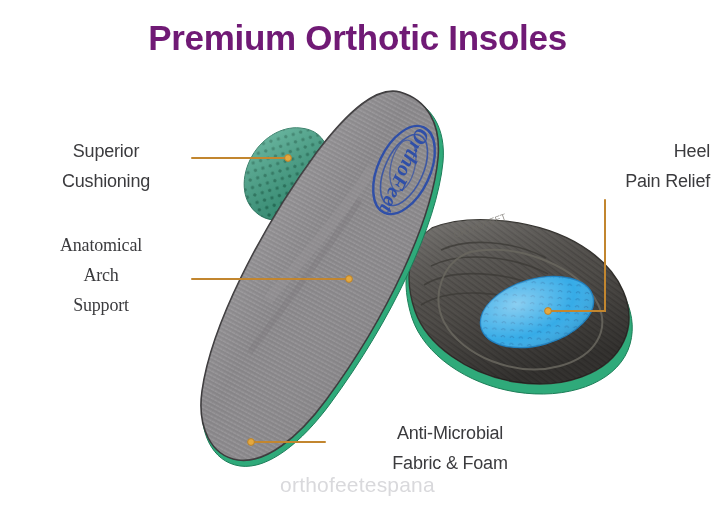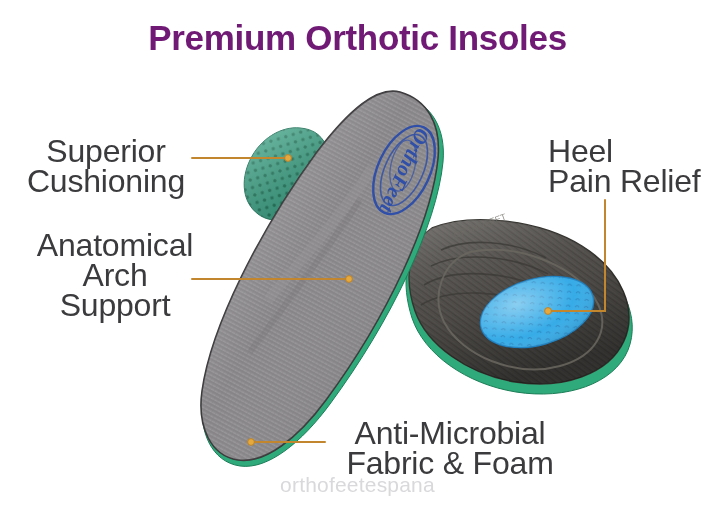--- a/index.html
+++ b/index.html
@@ -27,43 +27,44 @@
     font-weight: 700;
     letter-spacing: -0.3px;
     color: #701a75;
     white-space: nowrap;
   }
 
   
   .callout-label {
     position: absolute;
     color: #3b3b3e;
-    font-size: 32px;
+    font-size: 18px;
     font-weight: 400;
     line-height: 30px;
     letter-spacing: -0.2px;
     white-space: pre-line;
   }
   #label-superior-cushioning {
     left: 20px;
     top: 136px;
     width: 172px;
     text-align: center;
   }
   #label-anatomical-arch-support {
-    left: 24px;
+    left: 10px;
     top: 230px;
     width: 182px;
     text-align: center;
+    font-family: Liberation Serif, serif;
   }
   #label-heel-pain-relief {
     left: 548px;
     top: 136px;
     width: 162px;
-    text-align: left;
+    text-align: right;
   }
   #label-anti-microbial {
     left: 330px;
     top: 418px;
     width: 240px;
     text-align: center;
   }
 
   
   #watermark {

